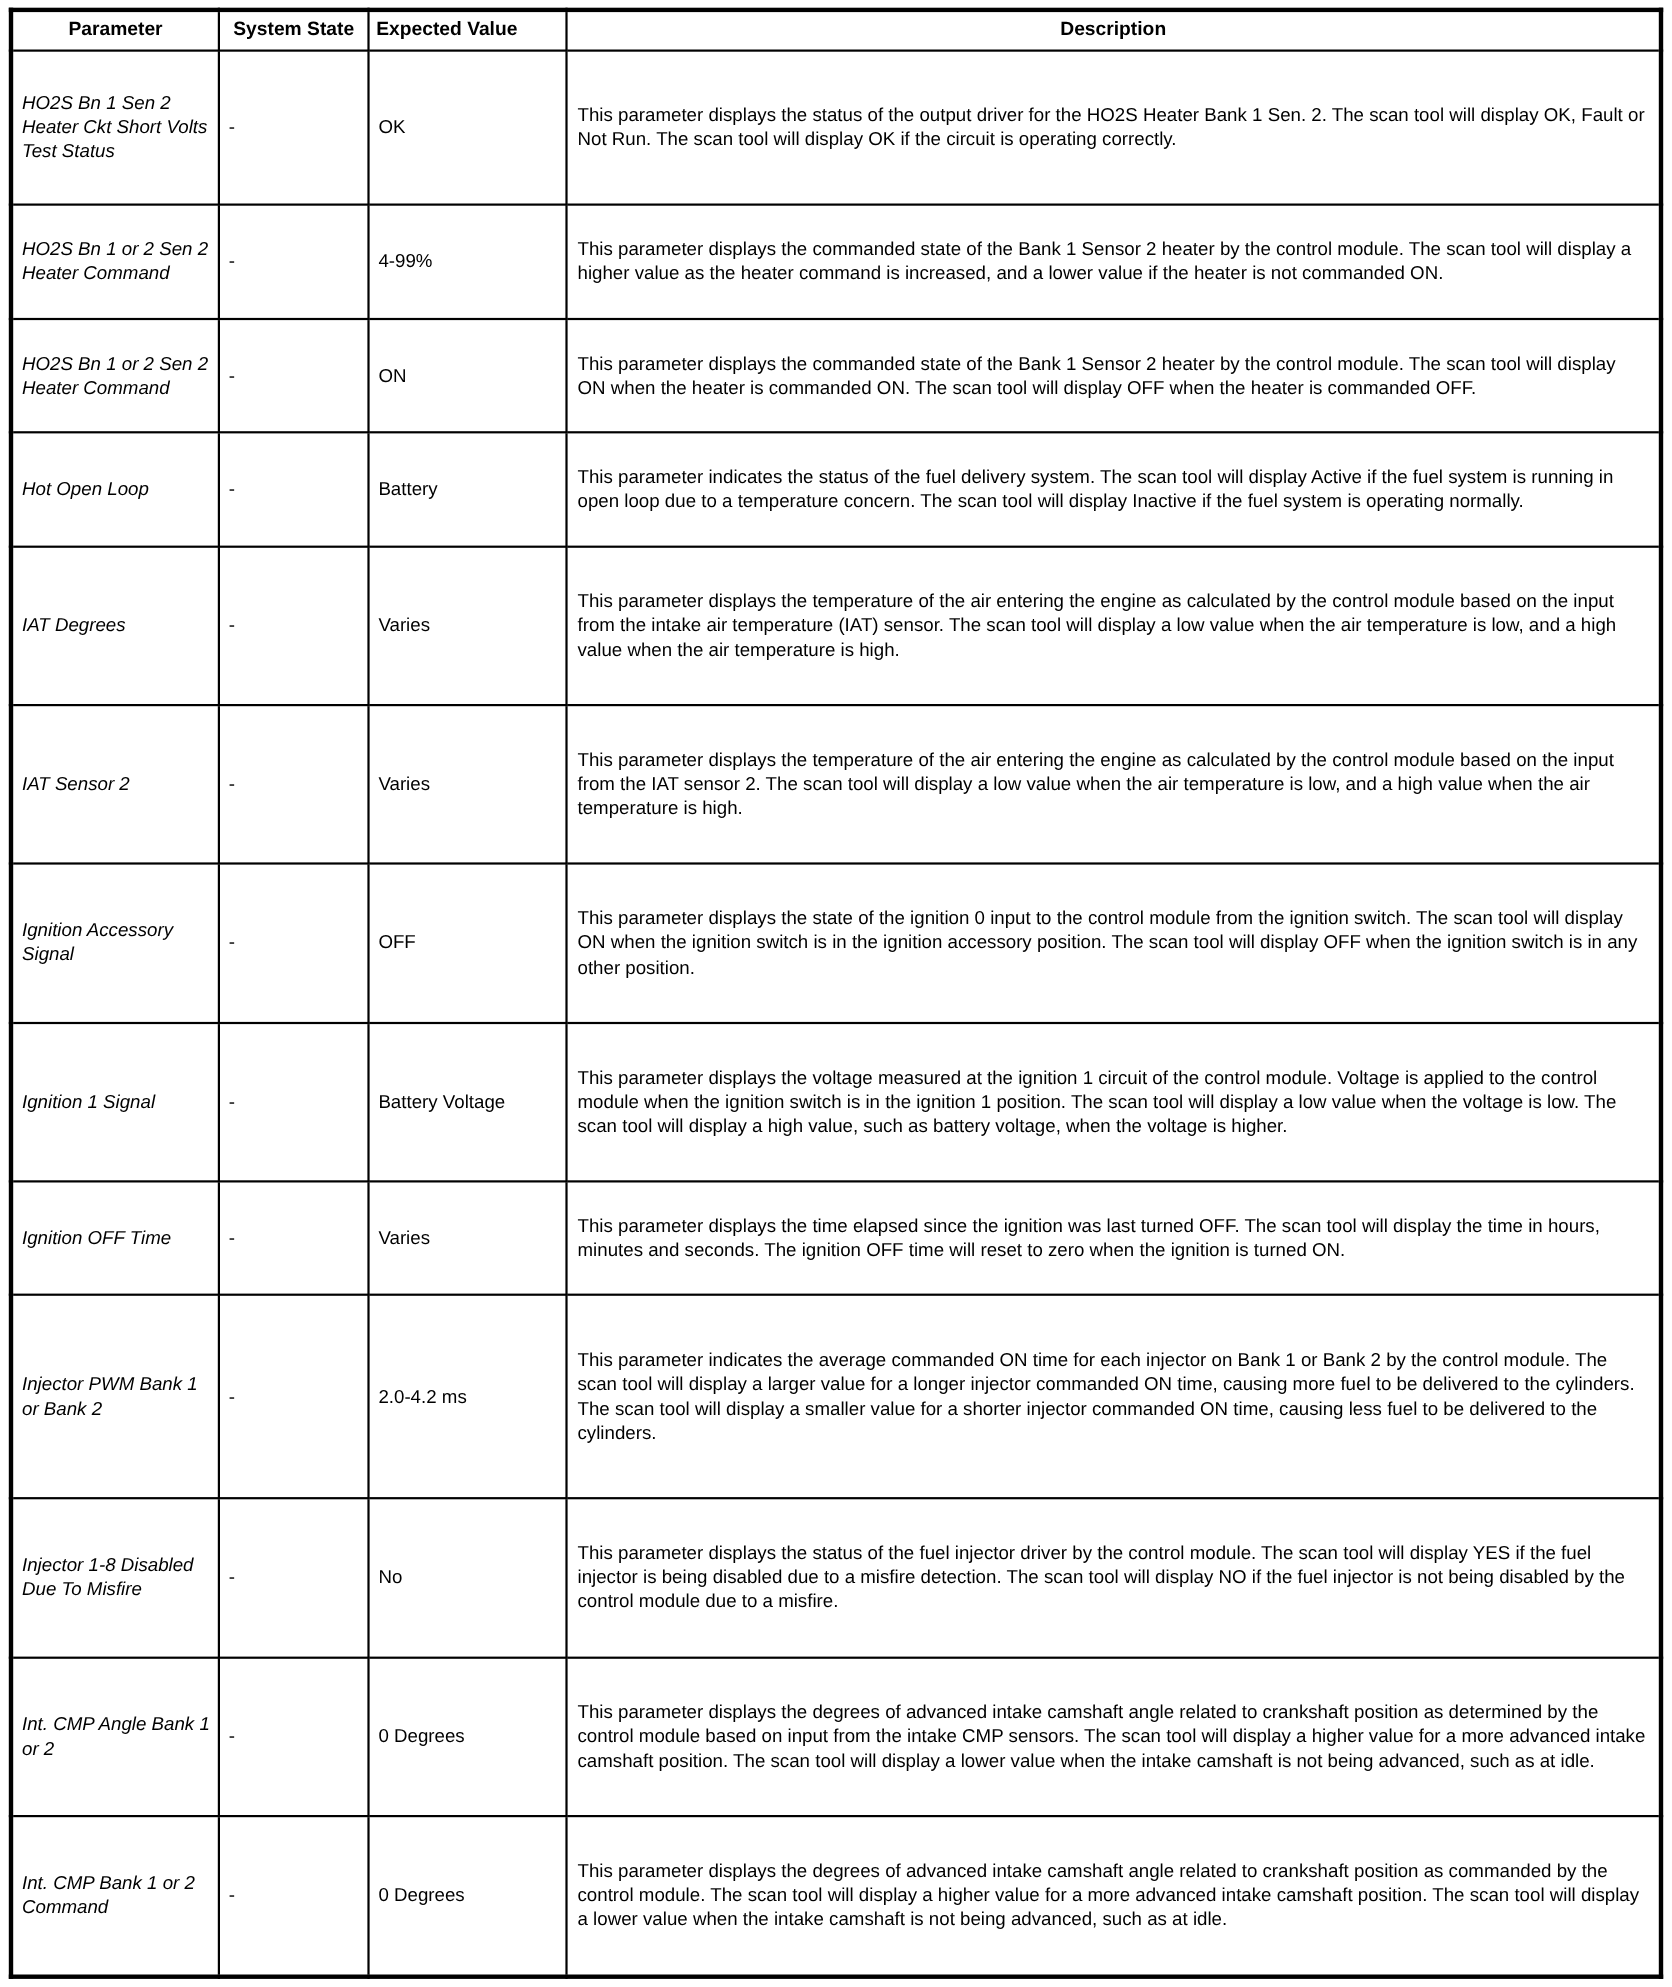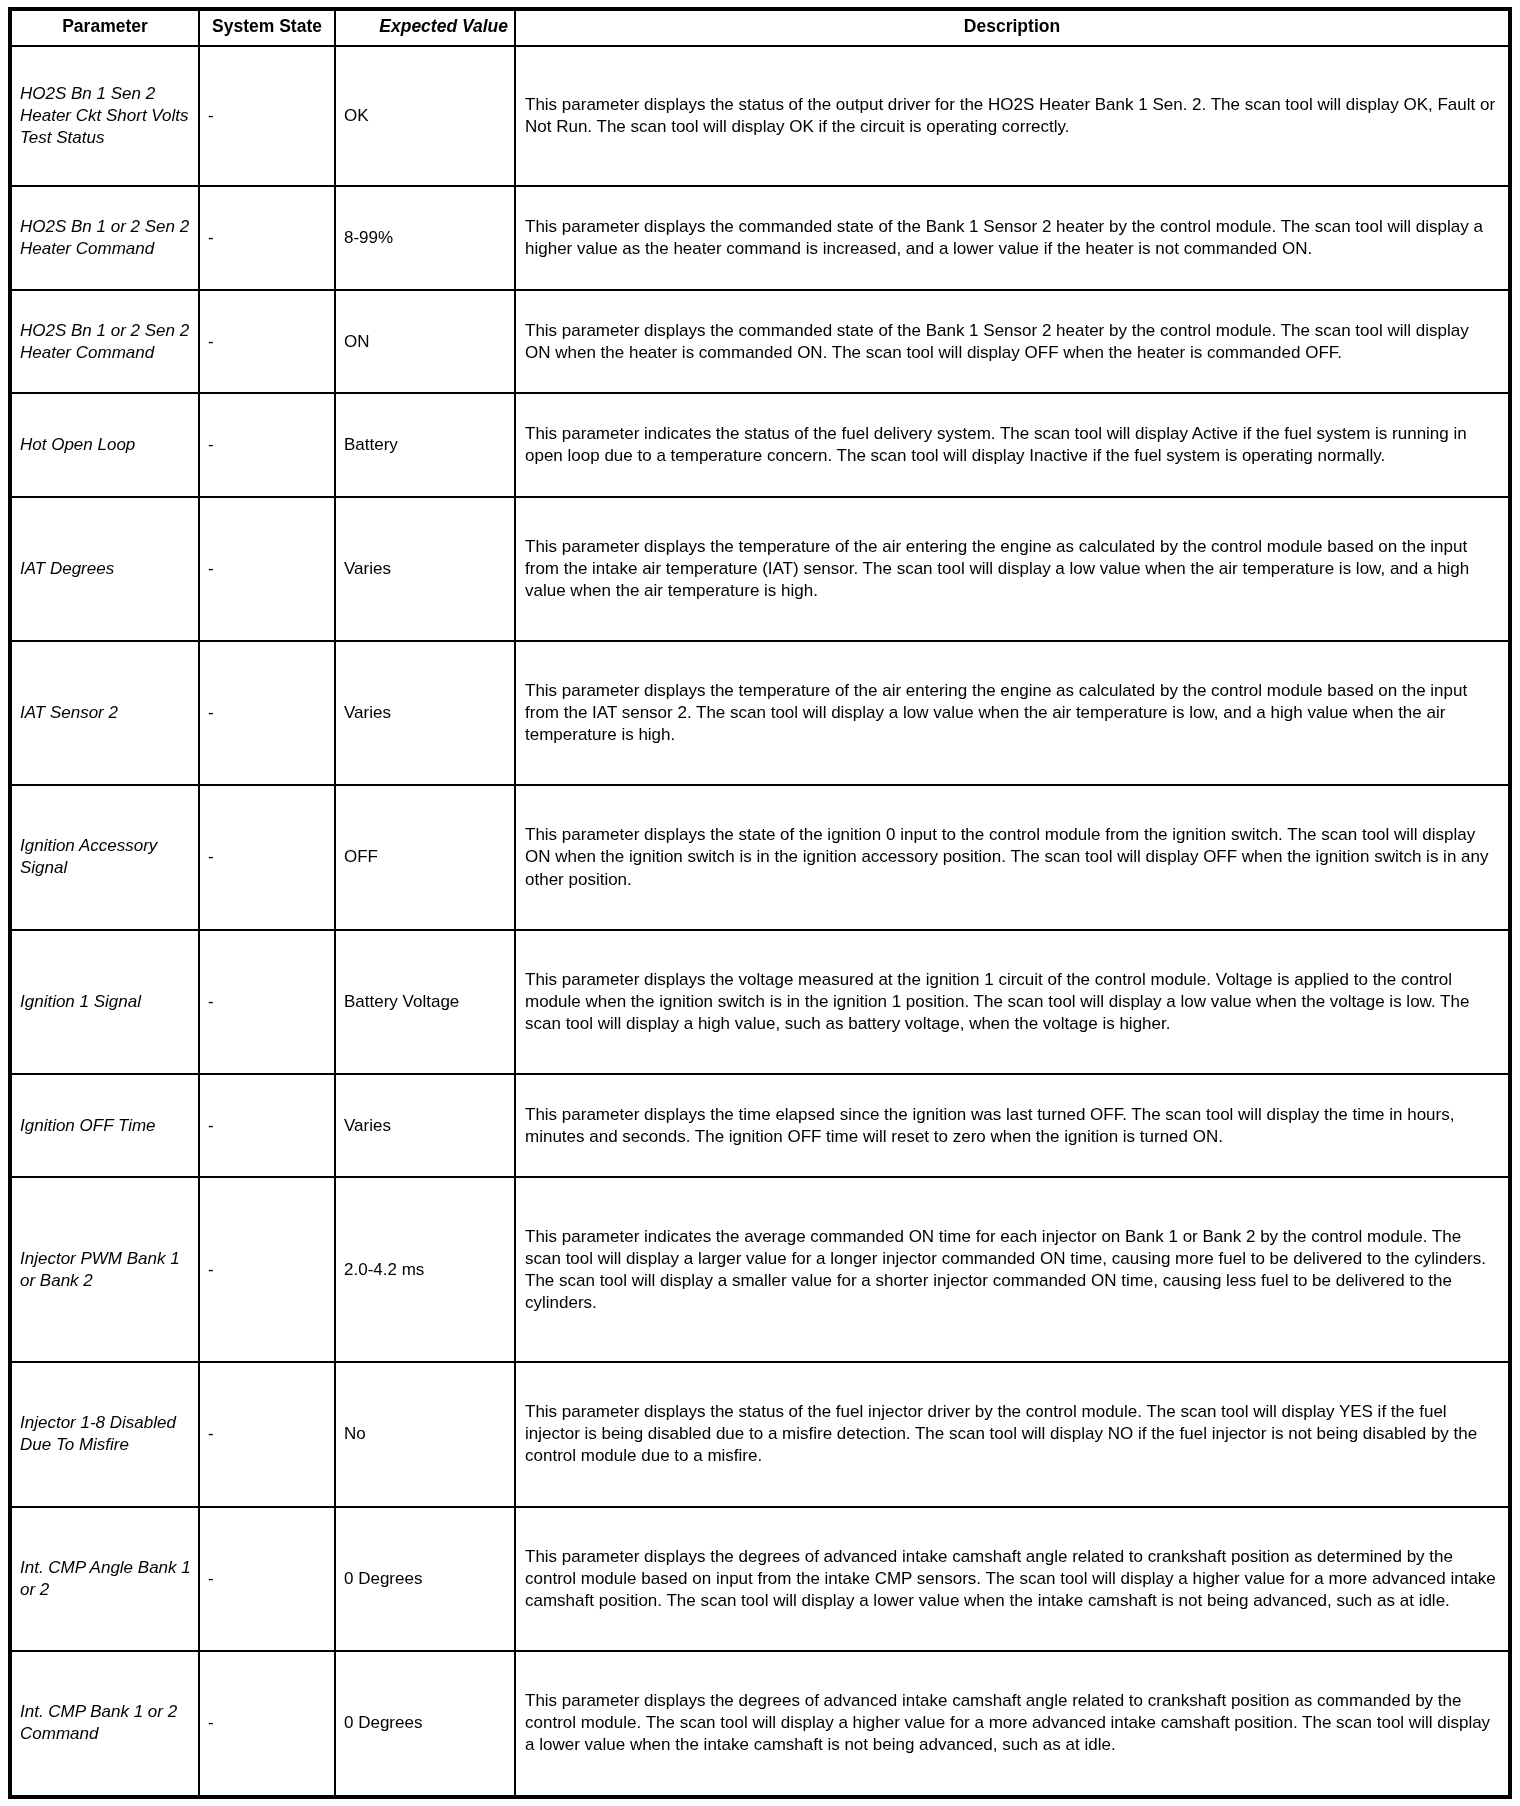--- a/index.html
+++ b/index.html
@@ -33,21 +33,21 @@
   }
   
   table.param-table th {
     font-weight: bold;
     vertical-align: bottom;
     padding: 4px 6px 7px 6px;
     font-size: 17.5px;
   }
   th.h-parameter     { text-align: center; }
   th.h-system-state  { text-align: center; }
-  th.h-expected      { text-align: right; padding-left: 8px; font-style: italic; }
+  th.h-expected      { text-align: left; padding-left: 8px; }
   th.h-description   { text-align: center; }
   
   td.parameter-cell {
     vertical-align: middle;
     text-align: left;
     padding: 4px 6px 4px 8px;
     font-style: italic;
   }
   td.system-state-cell {
     vertical-align: middle;
@@ -88,21 +88,21 @@
     <tbody>
         <tr>
           <td class="parameter-cell">HO2S Bn 1 Sen 2 Heater Ckt Short Volts Test Status</td>
           <td class="system-state-cell">-</td>
           <td class="expected-value-cell">OK</td>
           <td class="description-cell">This parameter displays the status of the output driver for the HO2S Heater Bank 1 Sen. 2. The scan tool will display OK, Fault or Not Run. The scan tool will display OK if the circuit is operating correctly.</td>
         </tr>
         <tr>
           <td class="parameter-cell">HO2S Bn 1 or 2 Sen 2 Heater Command</td>
           <td class="system-state-cell">-</td>
-          <td class="expected-value-cell">8-99%</td>
+          <td class="expected-value-cell">4-99%</td>
           <td class="description-cell">This parameter displays the commanded state of the Bank 1 Sensor 2 heater by the control module. The scan tool will display a higher value as the heater command is increased, and a lower value if the heater is not commanded ON.</td>
         </tr>
         <tr>
           <td class="parameter-cell">HO2S Bn 1 or 2 Sen 2 Heater Command</td>
           <td class="system-state-cell">-</td>
           <td class="expected-value-cell">ON</td>
           <td class="description-cell">This parameter displays the commanded state of the Bank 1 Sensor 2 heater by the control module. The scan tool will display ON when the heater is commanded ON. The scan tool will display OFF when the heater is commanded OFF.</td>
         </tr>
         <tr>
           <td class="parameter-cell">Hot Open Loop</td>

